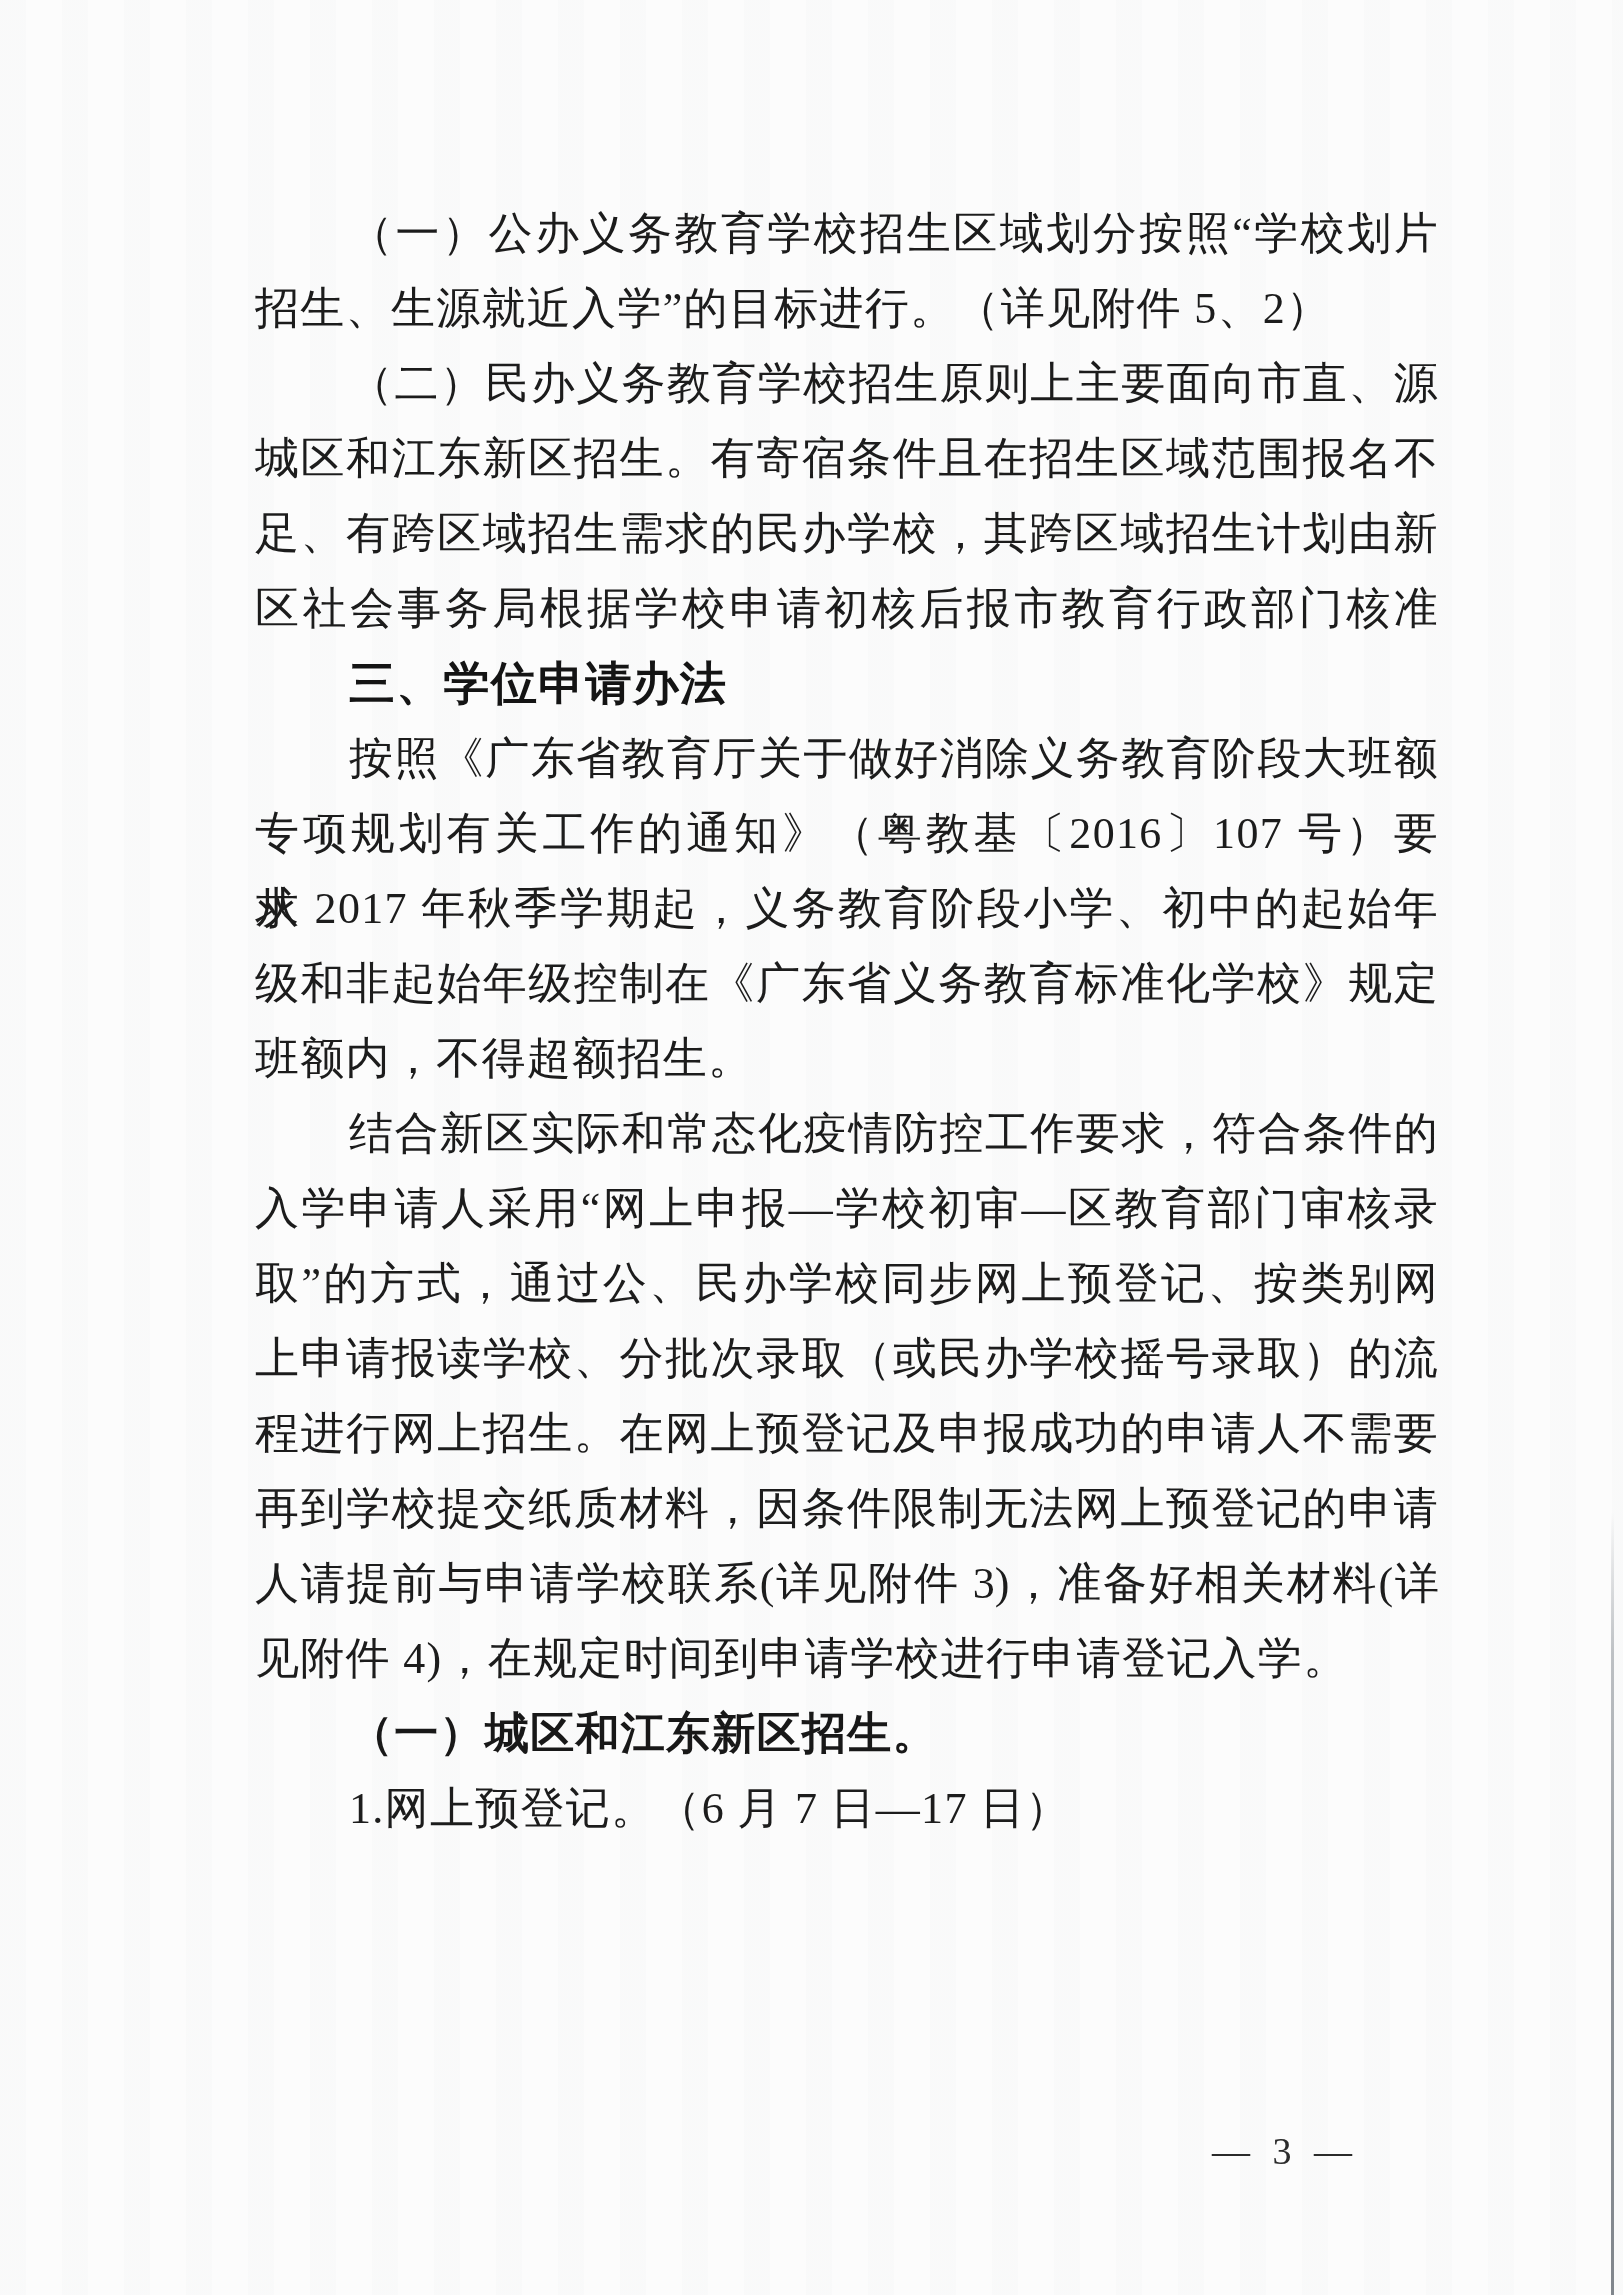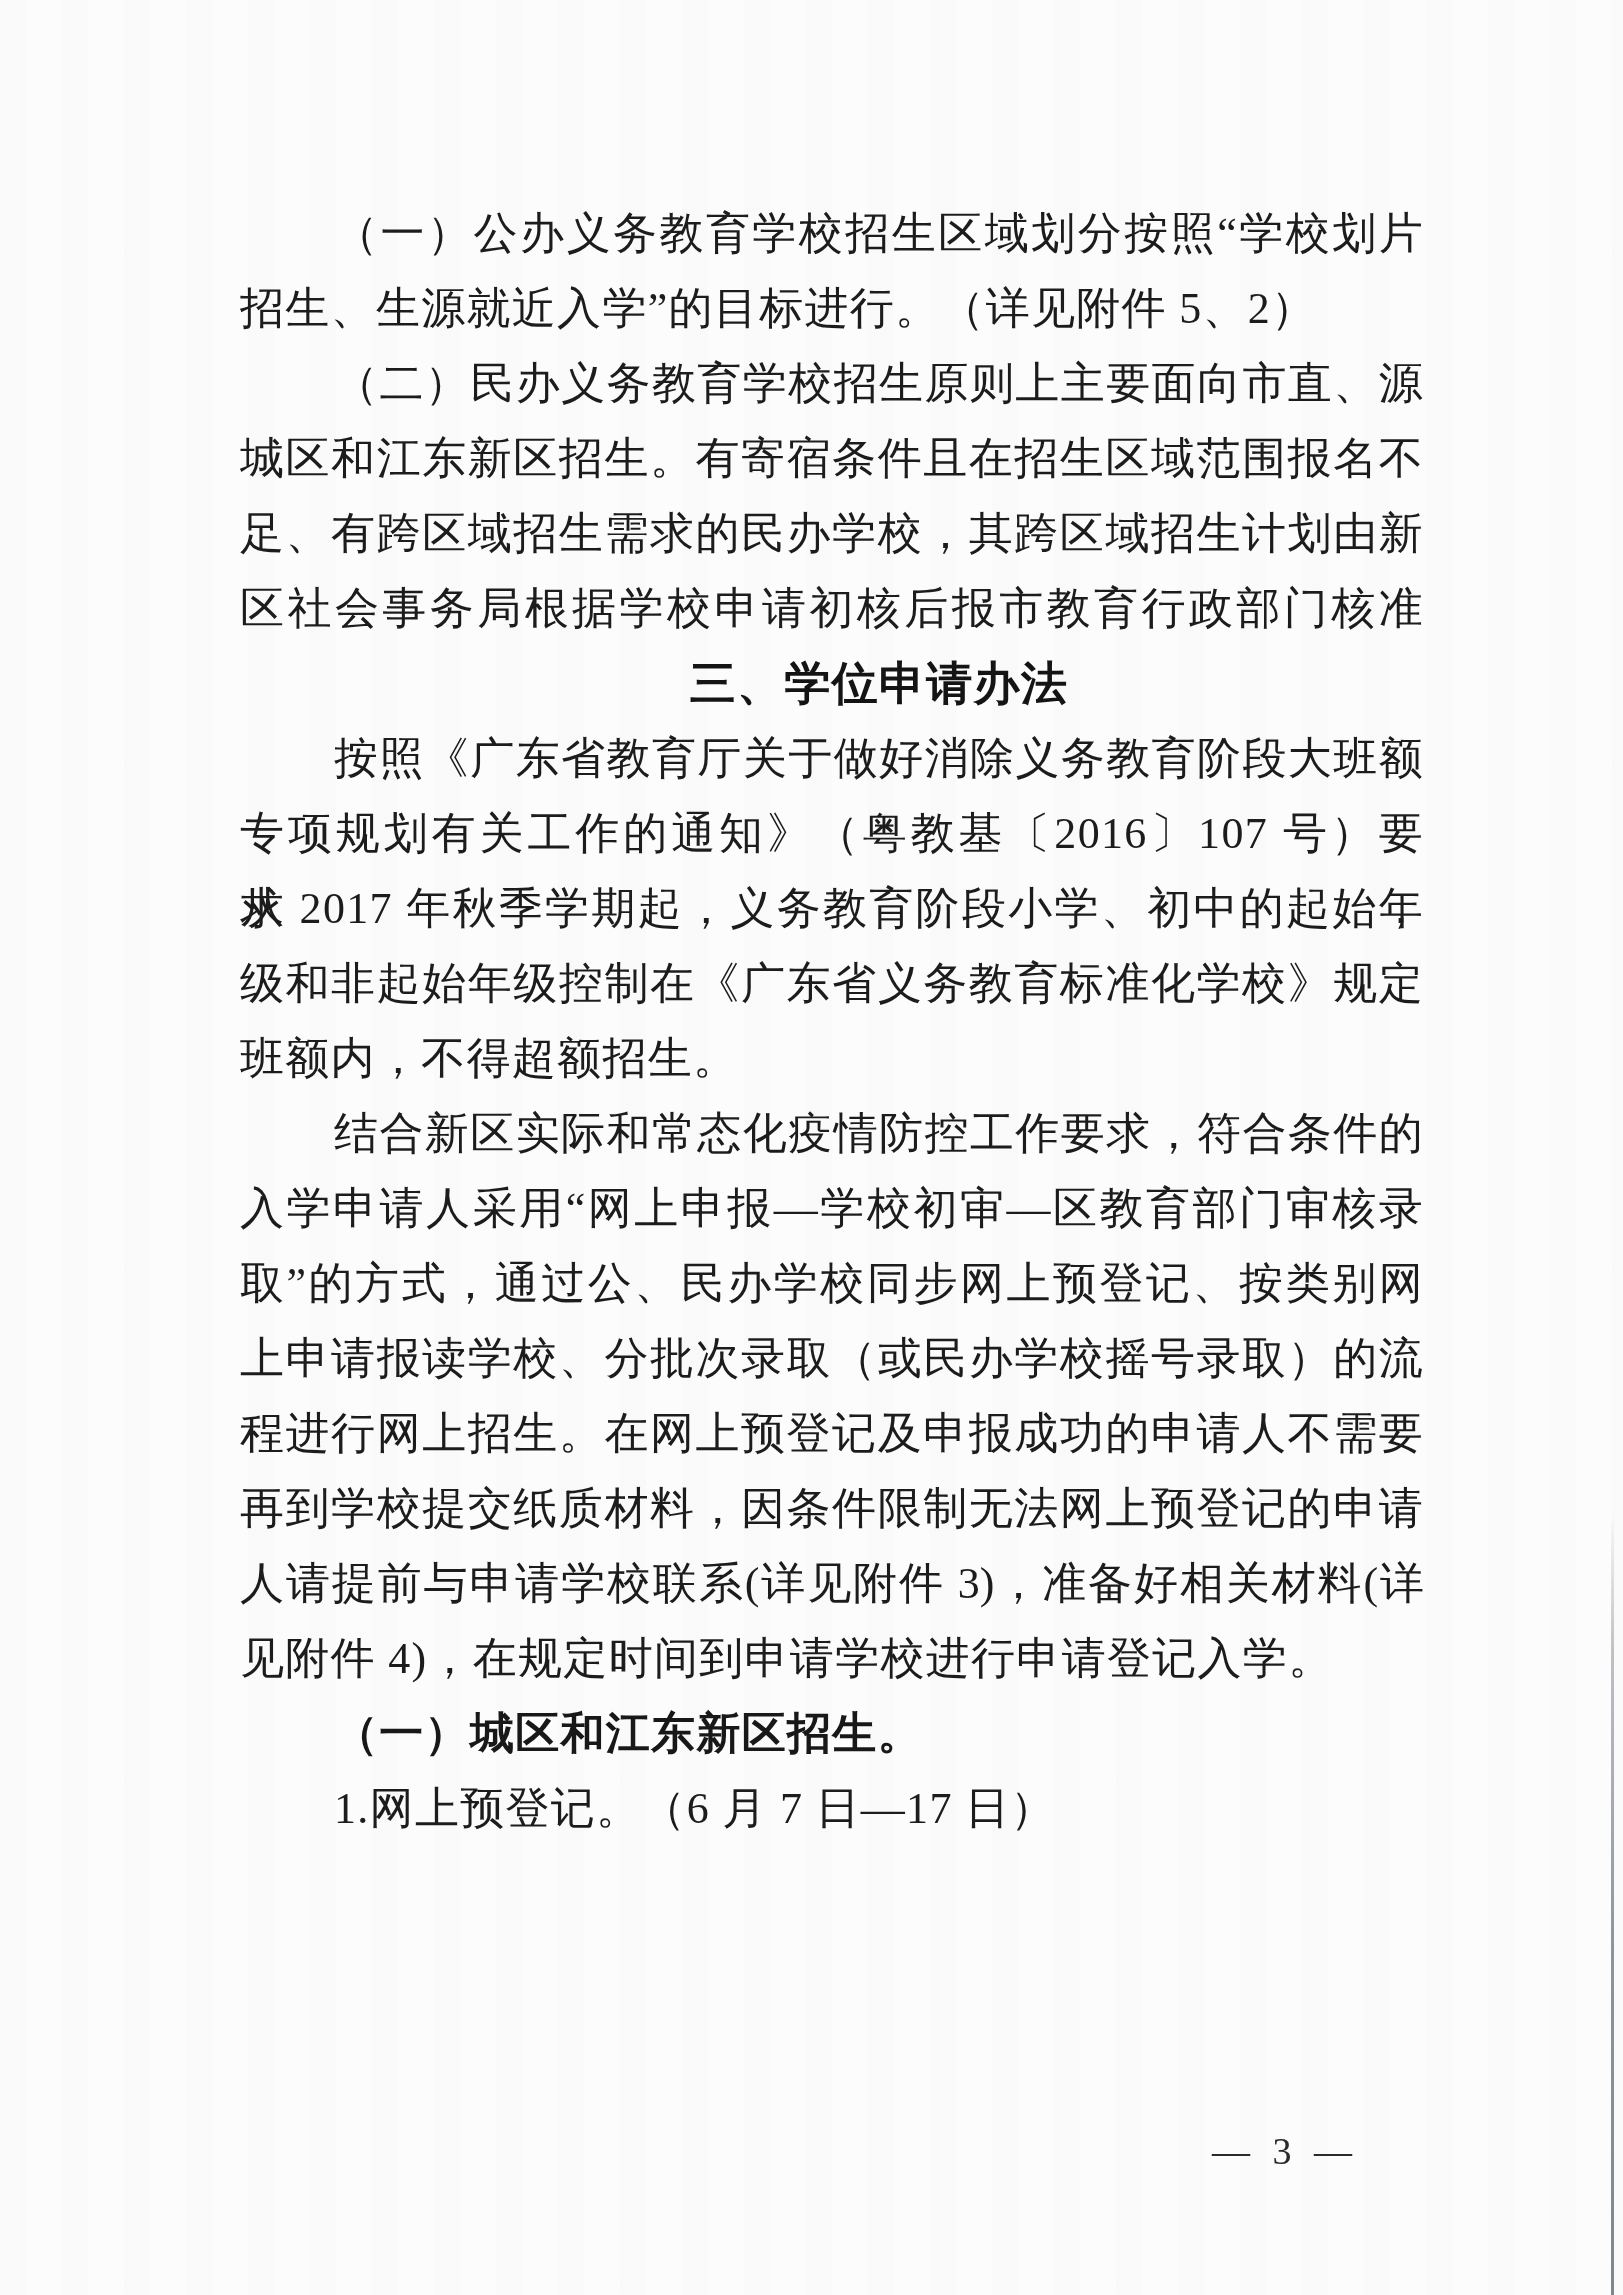--- a/index.html
+++ b/index.html
@@ -17,21 +17,21 @@
     content:"";
     position:absolute;inset:0;
     background:repeating-linear-gradient(
       90deg,
       rgba(180,190,195,0.04) 0px, rgba(180,190,195,0.04) 26px,
       rgba(255,255,255,0) 26px, rgba(255,255,255,0) 62px);
     pointer-events:none;
   }
   .textblock{
     position:absolute;
-    left:240px;top:196px;width:1184px;
+    left:255px;top:196px;width:1184px;
   }
   .line{
     display:block;
     font-size:44px;
     line-height:75px;
     height:75px;
     letter-spacing:1.3px;
     white-space:nowrap;
   }
   .just{
@@ -39,21 +39,20 @@
     text-align:justify;
     text-align-last:justify;
   }
   .ind{ text-indent:94px; }
   .tight{ letter-spacing:0; }
   .h1line{
     font-family:"Liberation Sans","DejaVu Sans",sans-serif;
     font-weight:700;
     font-size:46px;
     color:#141414;
-    text-align:center;
   }
   .kai{
     font-weight:600;
     color:#181818;
   }
   .page-number{
     position:absolute;
     left:1212px;top:2115px;
     font-size:38px;
     line-height:72px;

